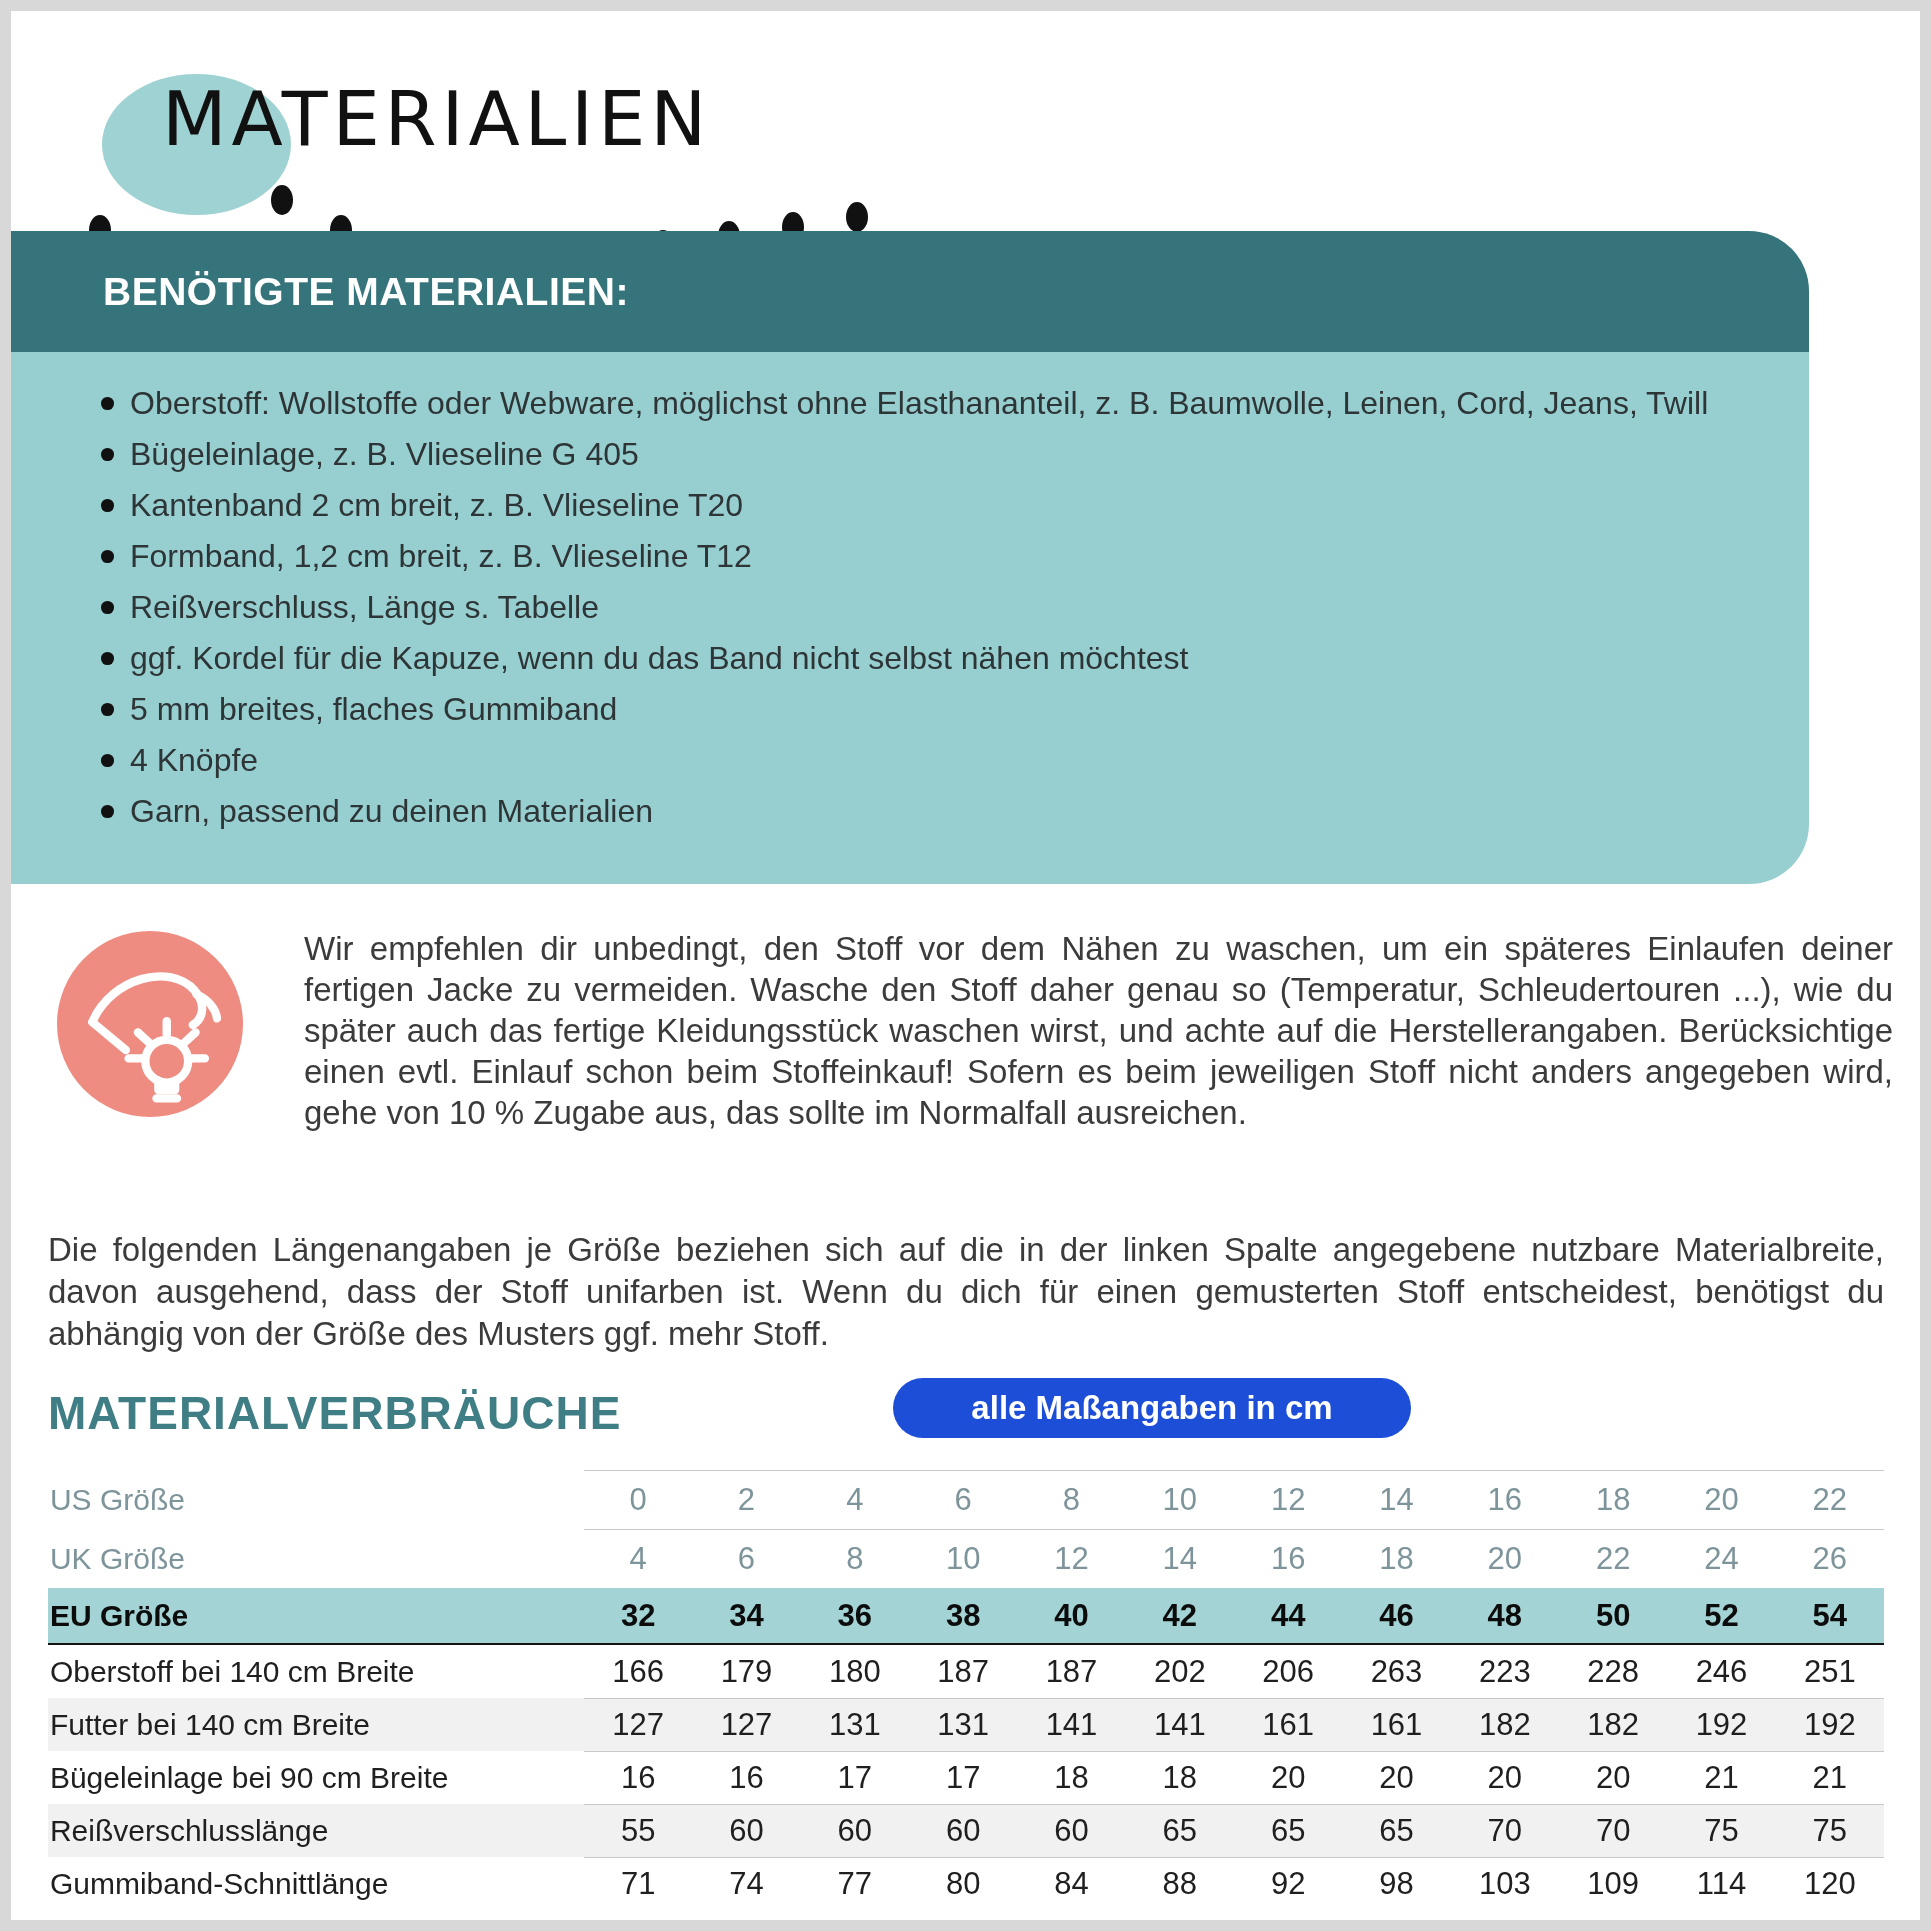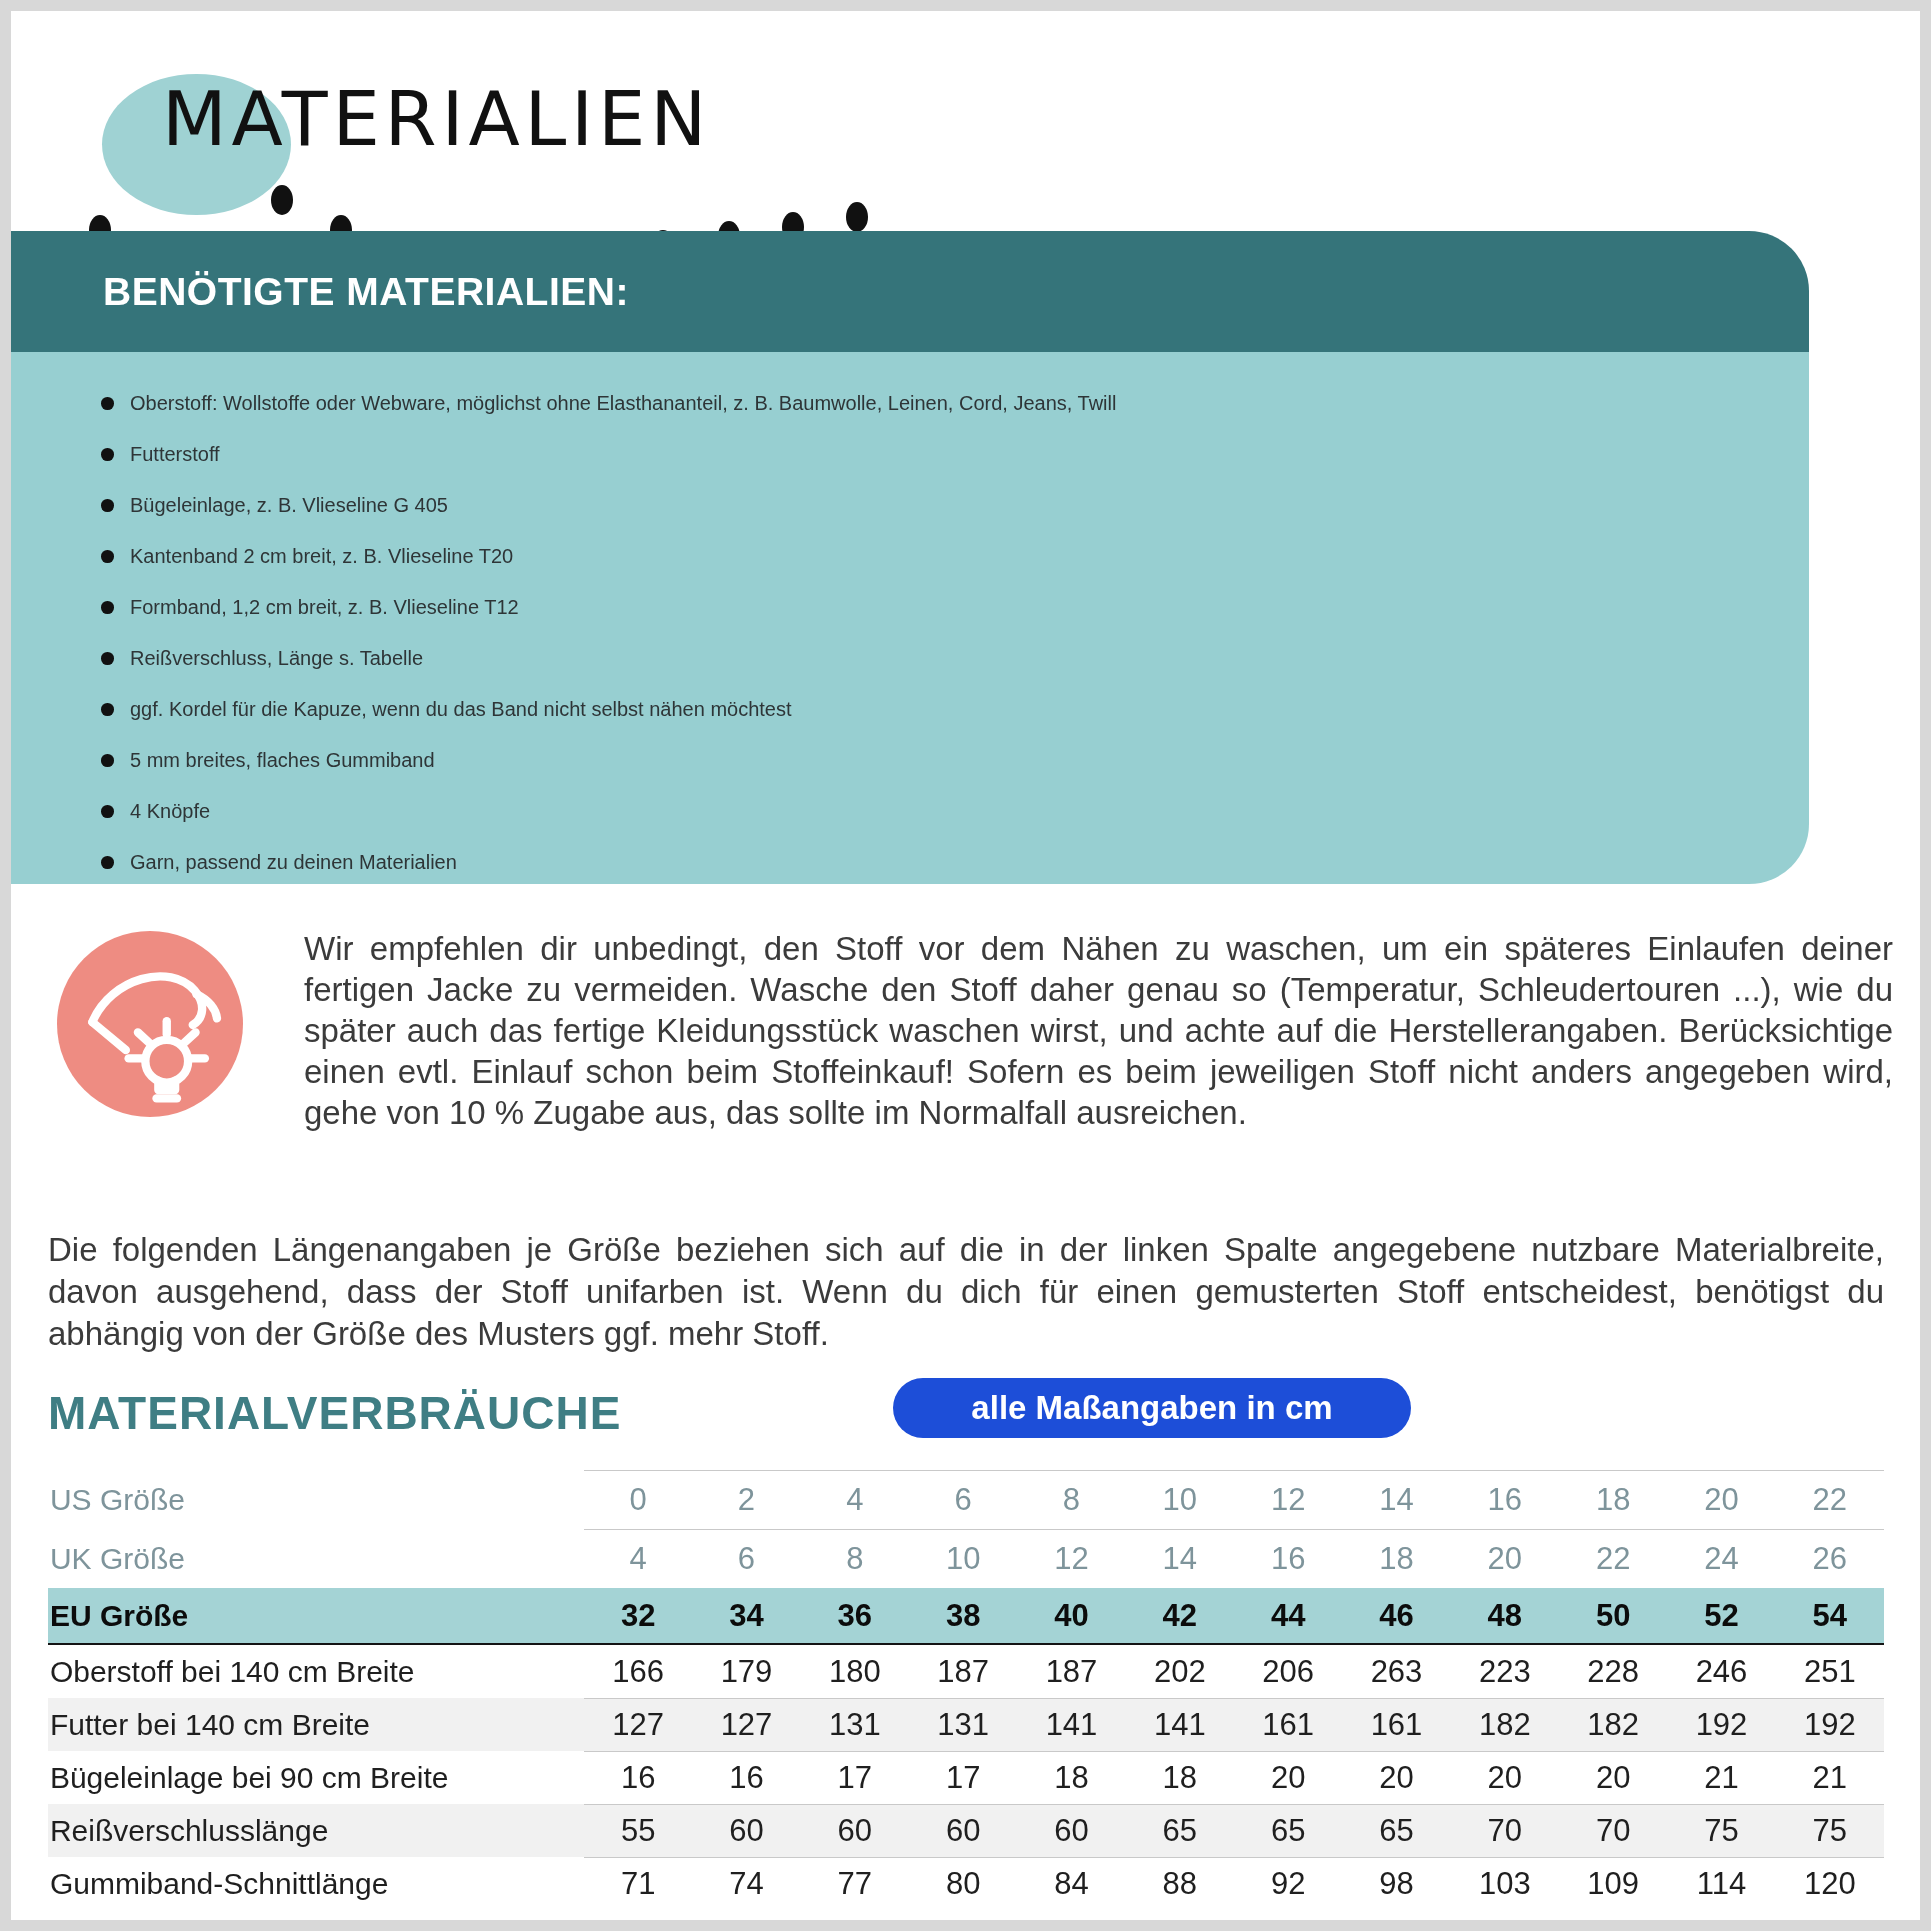--- a/index.html
+++ b/index.html
@@ -47,21 +47,21 @@
     font-size:39px;font-weight:bold;color:#ffffff;letter-spacing:0.5px;
   }
   .mat-box-body{
     position:absolute;left:0;top:341px;width:1798px;height:532px;
     background:#97cfd1;border-bottom-right-radius:60px;
   }
   .mat-box-body ul{
     margin:0;padding:26px 19.3px 0 119px;list-style:none;
   }
   .mat-box-body li{
-    position:relative;line-height:51px;font-size:20px;color:#2e3537;
+    position:relative;line-height:51px;font-size:32px;color:#2e3537;
     white-space:nowrap;
   }
   .mat-box-body li::before{
     content:"";position:absolute;left:-29px;top:19.3px;width:12.6px;height:12.6px;
     background:#111;border-radius:50%;
   }
   
   .tip-circle{
     position:absolute;left:46px;top:920px;width:186px;height:186px;
     background:#ee8c82;border-radius:50%;
@@ -127,21 +127,20 @@
       <span></span>
       <span></span>
   </div>
 
   <div class="mat-box-head">
     <h2>BENÖTIGTE MATERIALIEN:</h2>
   </div>
   <div class="mat-box-body">
     <ul id="materials-list">
         <li>Oberstoff: Wollstoffe oder Webware, möglichst ohne Elasthananteil, z. B. Baumwolle, Leinen, Cord, Jeans, Twill</li>
-        <li>Futterstoff</li>
         <li>Bügeleinlage, z. B. Vlieseline G 405</li>
         <li>Kantenband 2 cm breit, z. B. Vlieseline T20</li>
         <li>Formband, 1,2 cm breit, z. B. Vlieseline T12</li>
         <li>Reißverschluss, Länge s. Tabelle</li>
         <li>ggf. Kordel für die Kapuze, wenn du das Band nicht selbst nähen möchtest</li>
         <li>5 mm breites, flaches Gummiband</li>
         <li>4 Knöpfe</li>
         <li>Garn, passend zu deinen Materialien</li>
       </ul>
   </div>

